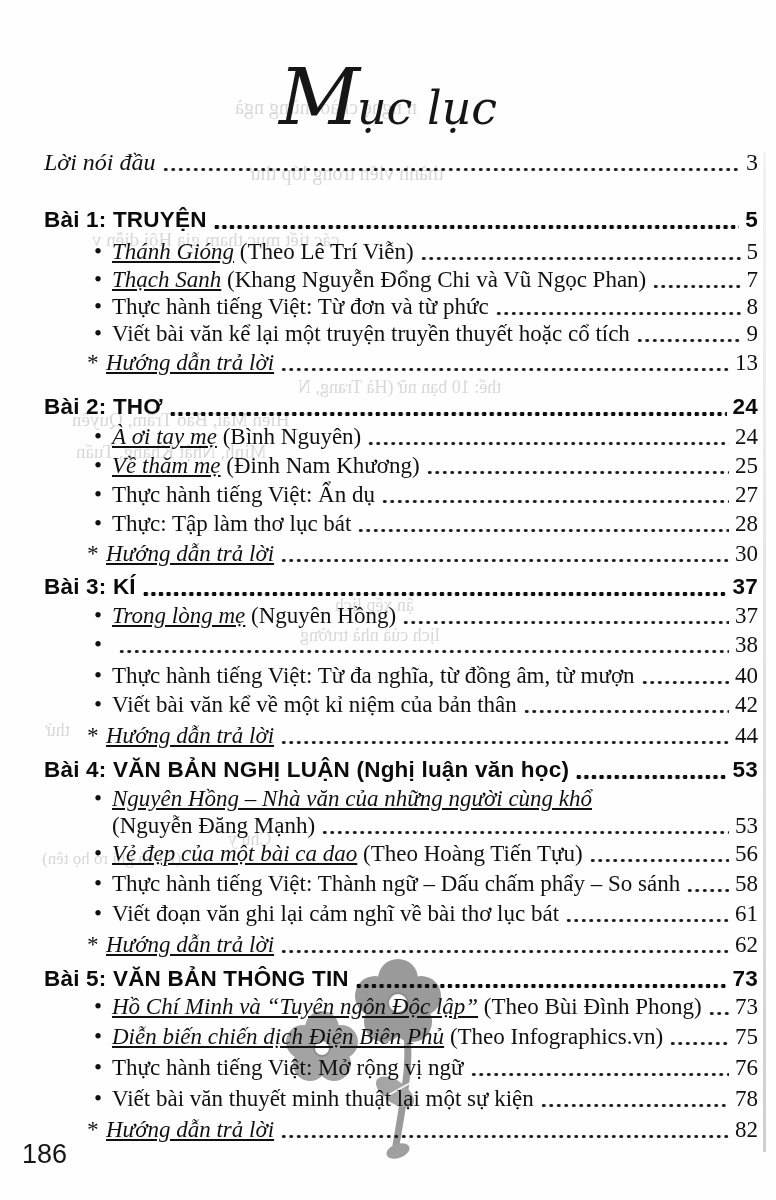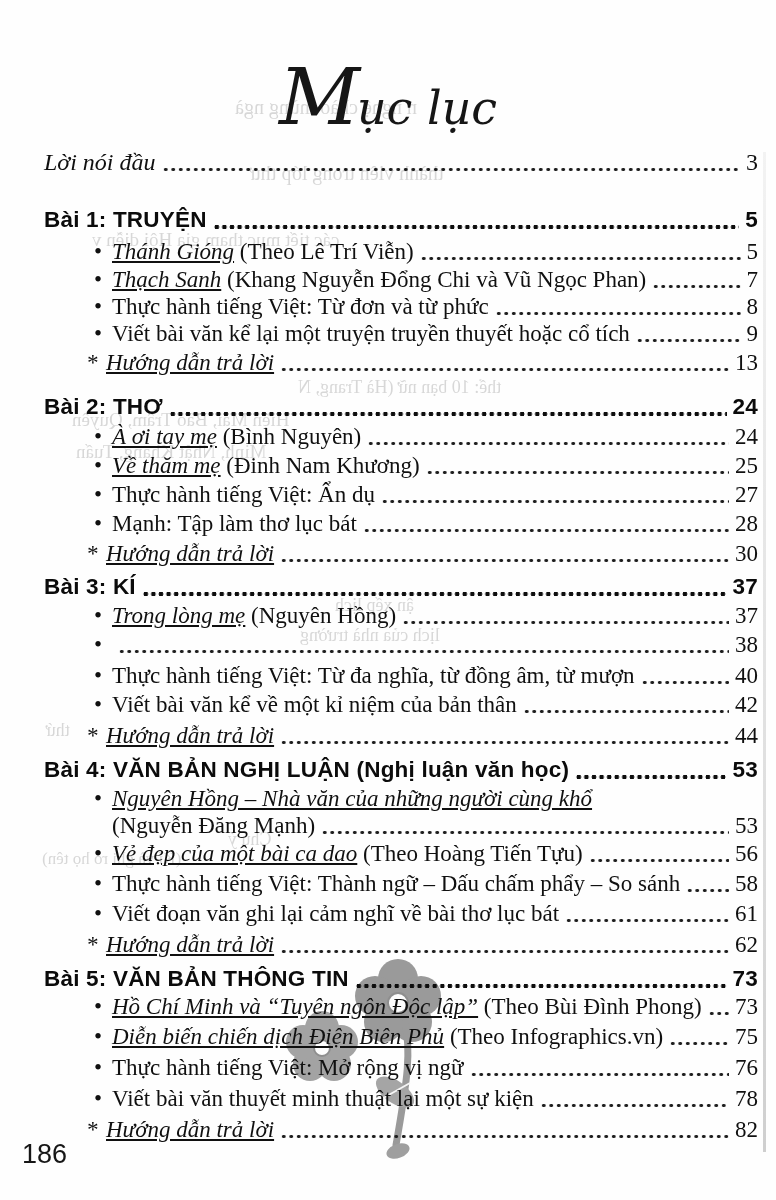--- a/index.html
+++ b/index.html
@@ -139,21 +139,21 @@
     <span class="pg">25</span>
   </div>
   <div class="row it" style="top:481px">
     <span class="mk">•</span>
     <span class="lbl"><i></i><span>Thực hành tiếng Việt: Ẩn dụ</span></span>
     <span class="ldr"></span>
     <span class="pg">27</span>
   </div>
   <div class="row it" style="top:510px">
     <span class="mk">•</span>
-    <span class="lbl"><i></i><span>Mạnh: Tập làm thơ lục bát</span></span>
+    <span class="lbl"><i></i><span>Thực: Tập làm thơ lục bát</span></span>
     <span class="ldr"></span>
     <span class="pg">28</span>
   </div>
   <div class="row it st" style="top:540px">
     <span class="mk">*</span>
     <span class="lbl"><i>Hướng dẫn trả lời</i></span>
     <span class="ldr"></span>
     <span class="pg">30</span>
   </div>
 

